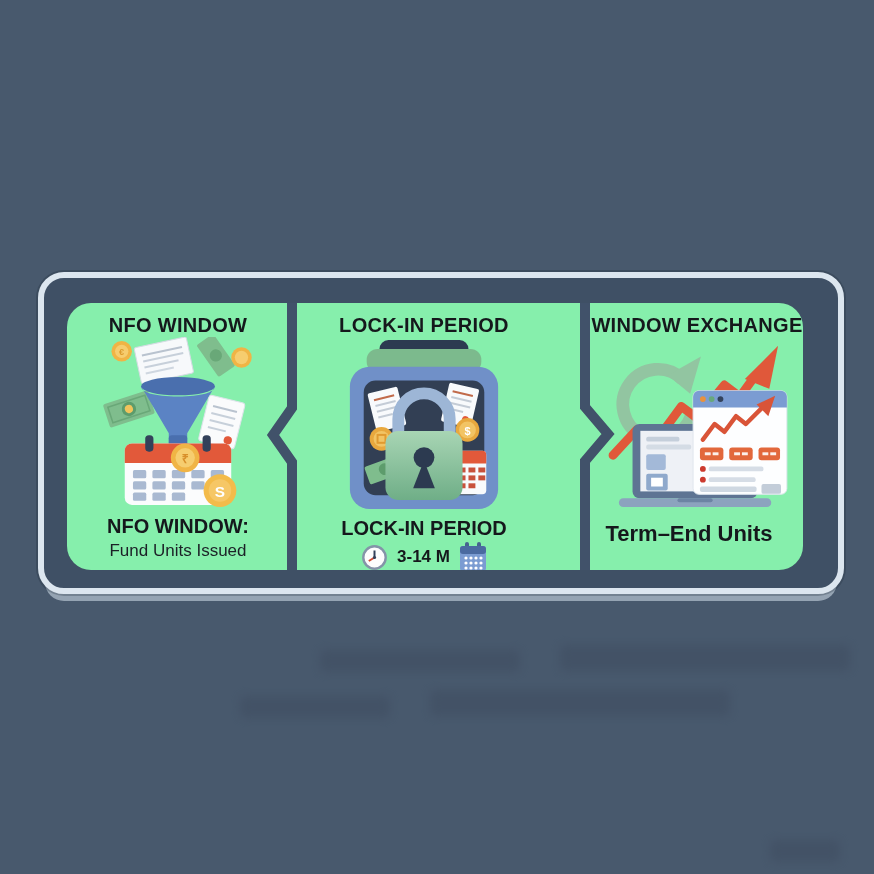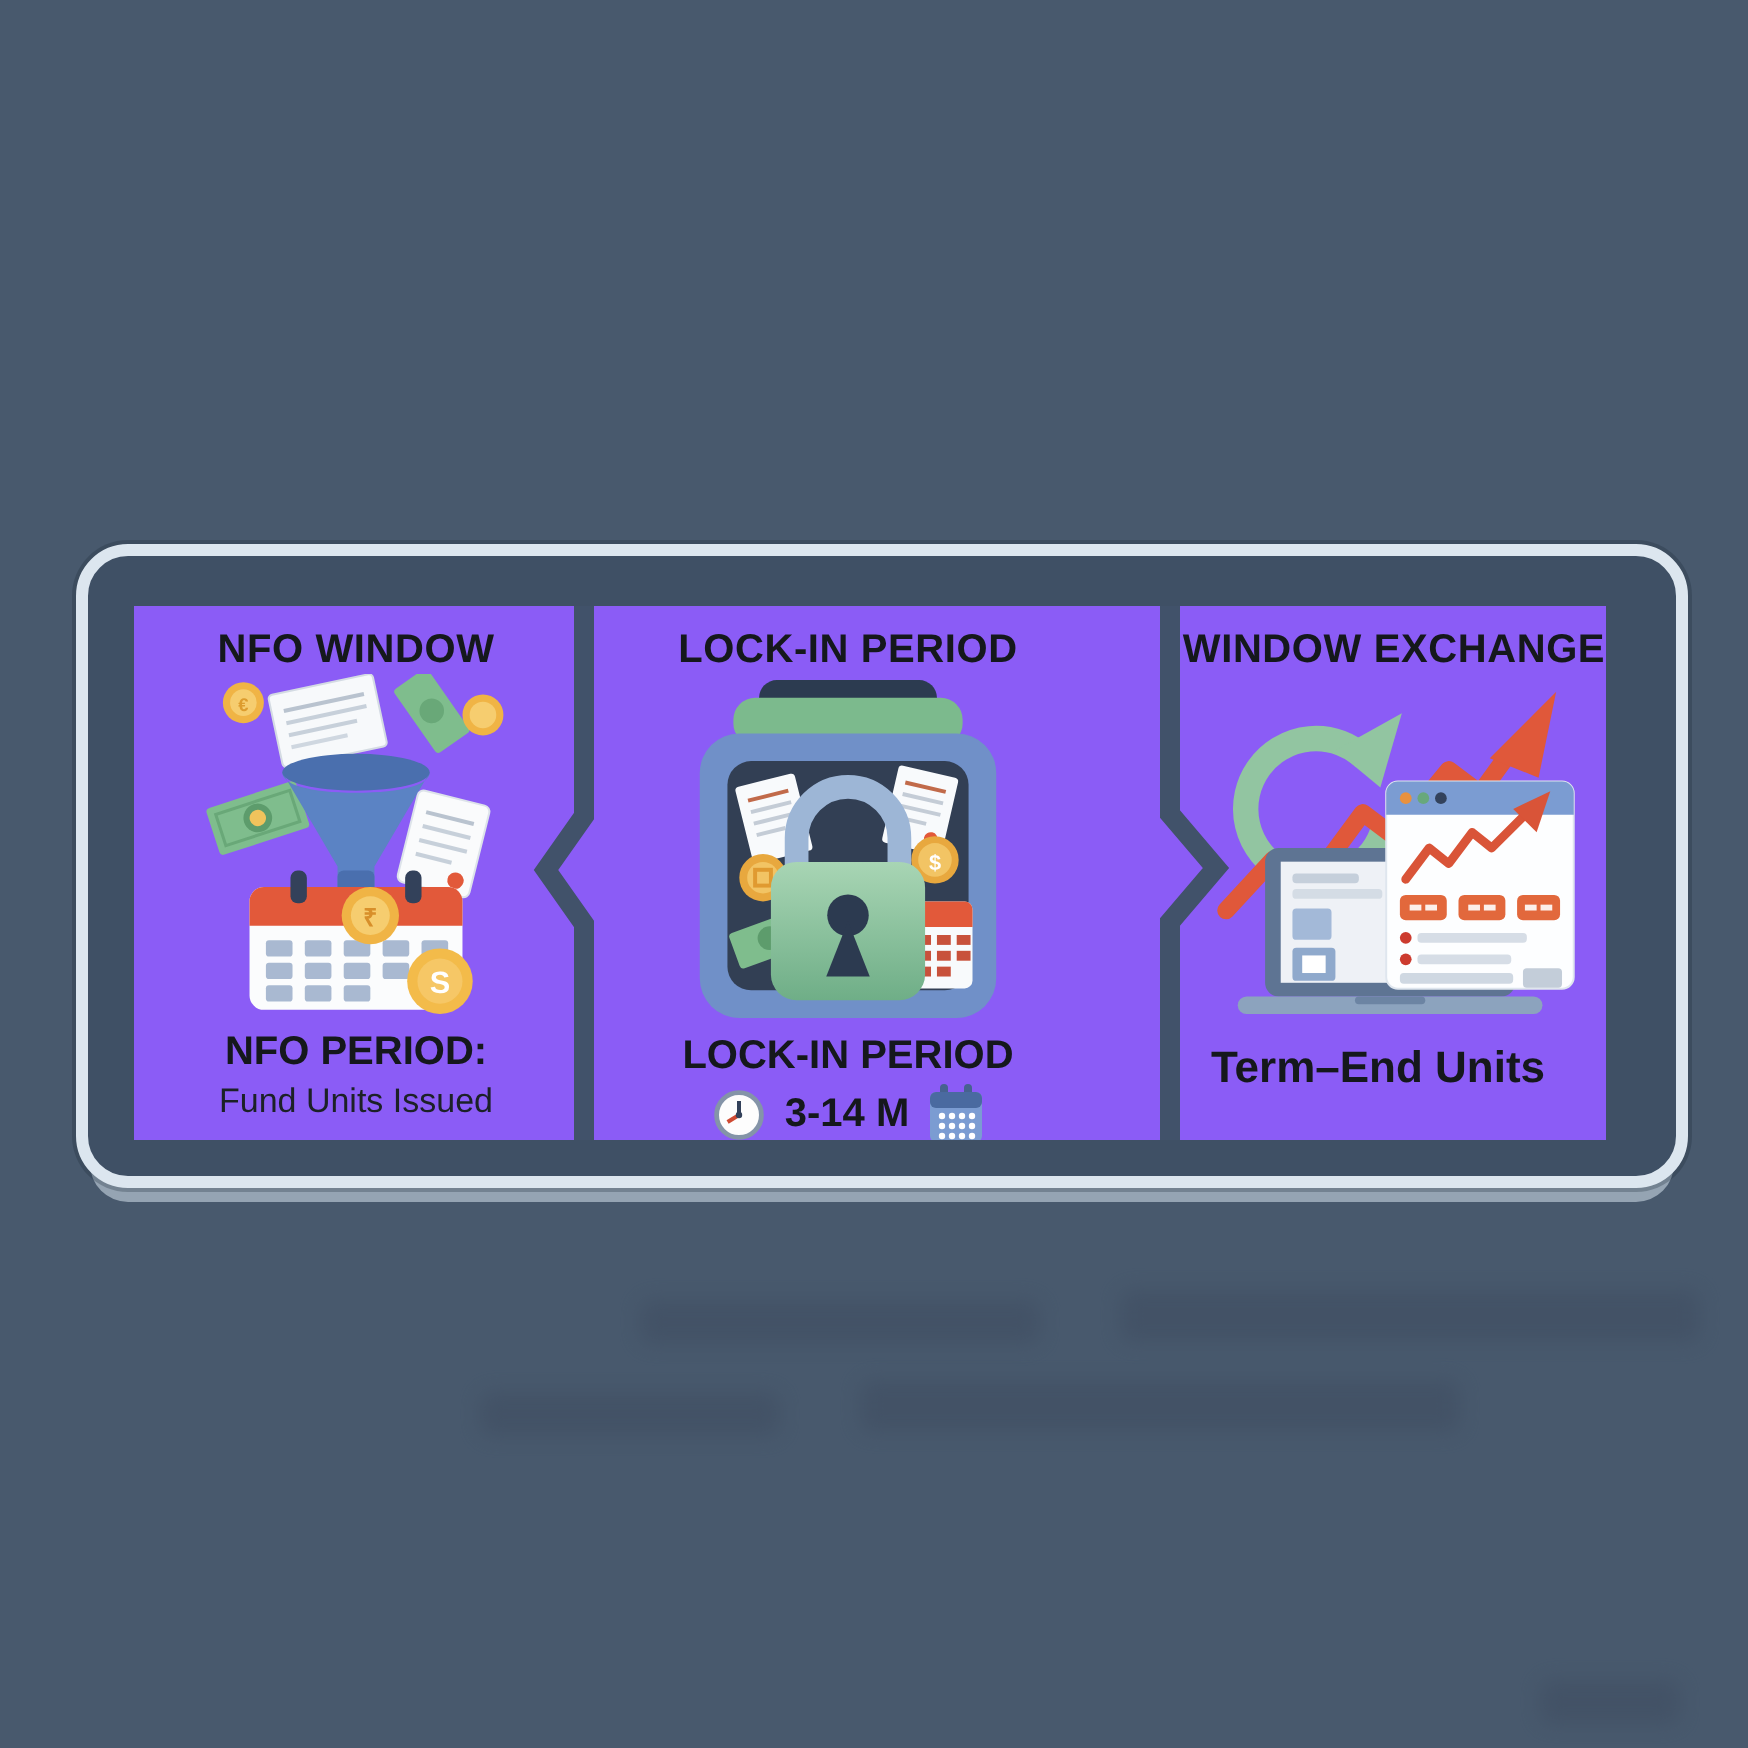--- a/index.html
+++ b/index.html
@@ -9,41 +9,41 @@
 
   .ghost { position:absolute; background:#3f4d61; filter:blur(5px); opacity:.55; border-radius:6px; }
 
   .container {
     position:absolute; left:38px; top:272px; width:794px; height:310px;
     background:#3f5065; border:6px solid #dce6ef; border-radius:26px;
     box-shadow: 0 0 0 2px rgba(30,42,58,.28), 0 14px 0 -7px rgba(214,226,237,.55);
   }
   .board {
     position:absolute; left:23px; top:25px; width:736px; height:267px;
-    background:#8b5cf6; border-radius:0; overflow:hidden;
+    background:#86efac; border-radius:24px; overflow:hidden;
   }
   .divider-svg { position:absolute; left:0; top:0; width:736px; height:267px; display:block; }
 
   .panel { position:absolute; top:0; height:267px; text-align:center; }
   .panel-1 { left:0;   width:222px; }
   .panel-2 { left:216px; width:282px; }
   .panel-3 { left:524px; width:212px; }
 
   .title { position:absolute; top:11px; left:0; right:0; font-size:20px; font-weight:700;
            letter-spacing:.3px; color:#15181c; }
   .icon-wrap { position:absolute; left:0; right:0; display:flex; justify-content:center; }
   .p-icon { display:block; }
 
   .cap-strong { position:absolute; left:0; right:0; font-size:20px; font-weight:700; color:#15181c; }
   .cap-sub    { position:absolute; left:0; right:0; font-size:17px; font-weight:400; color:#1c2127; }
   .cap-large  { position:absolute; left:0; right:16px; font-size:22px; font-weight:700; color:#15181c; }
 
   .duration-row { position:absolute; left:0; right:0; top:239px; display:flex;
                   justify-content:center; align-items:center; gap:9px; }
-  .duration { font-size:20px; font-weight:700; color:#15181c; }
+  .duration { font-size:17px; font-weight:700; color:#15181c; }
 </style>
 </head>
 <body>
 
 <div class="stage">
 
   <div class="ghost" style="left:560px; top:645px; width:290px; height:26px;"></div>
   <div class="ghost" style="left:320px; top:650px; width:200px; height:22px;"></div>
   <div class="ghost" style="left:430px; top:690px; width:300px; height:26px;"></div>
   <div class="ghost" style="left:240px; top:696px; width:150px; height:22px;"></div>
@@ -136,21 +136,21 @@
             </g>
 
             <g>
               <circle cx="116" cy="150" r="16" fill="#f3bb4a"></circle>
               <circle cx="116" cy="150" r="11" fill="#f6c766"></circle>
               <text x="116" y="156" font-size="15" font-weight="bold" fill="#ffffff" text-anchor="middle">S</text>
             </g>
           </svg>
         </div>
 
-        <div class="cap-strong" style="top:212px;">NFO PERIOD:</div>
+        <div class="cap-strong" style="top:212px;">NFO WINDOW:</div>
         <div class="cap-sub" style="top:238px;">Fund Units Issued</div>
       </div>
 
       <div class="panel panel-2">
         <div class="title">LOCK-IN PERIOD</div>
 
         <div class="icon-wrap" style="top:37px;">
           <svg class="p-icon" width="168" height="172" viewBox="0 0 170 174">
             <defs>
               <linearGradient id="lockg" x1="0" y1="0" x2="0" y2="1">

